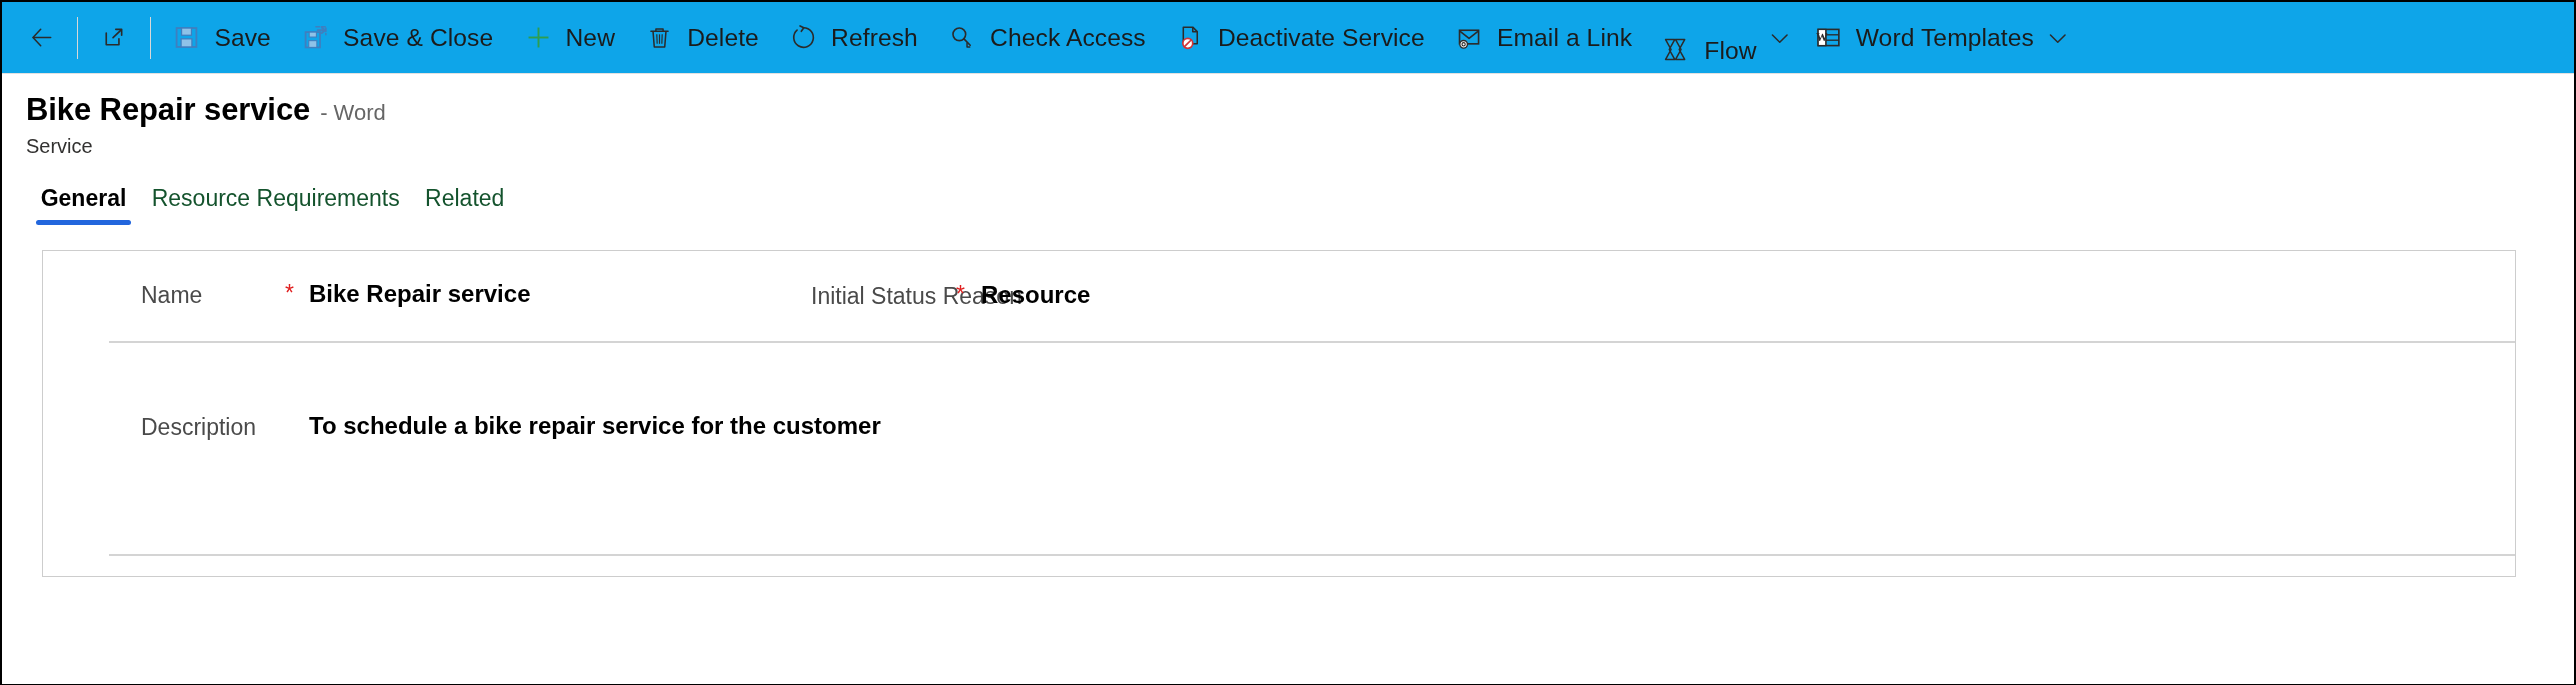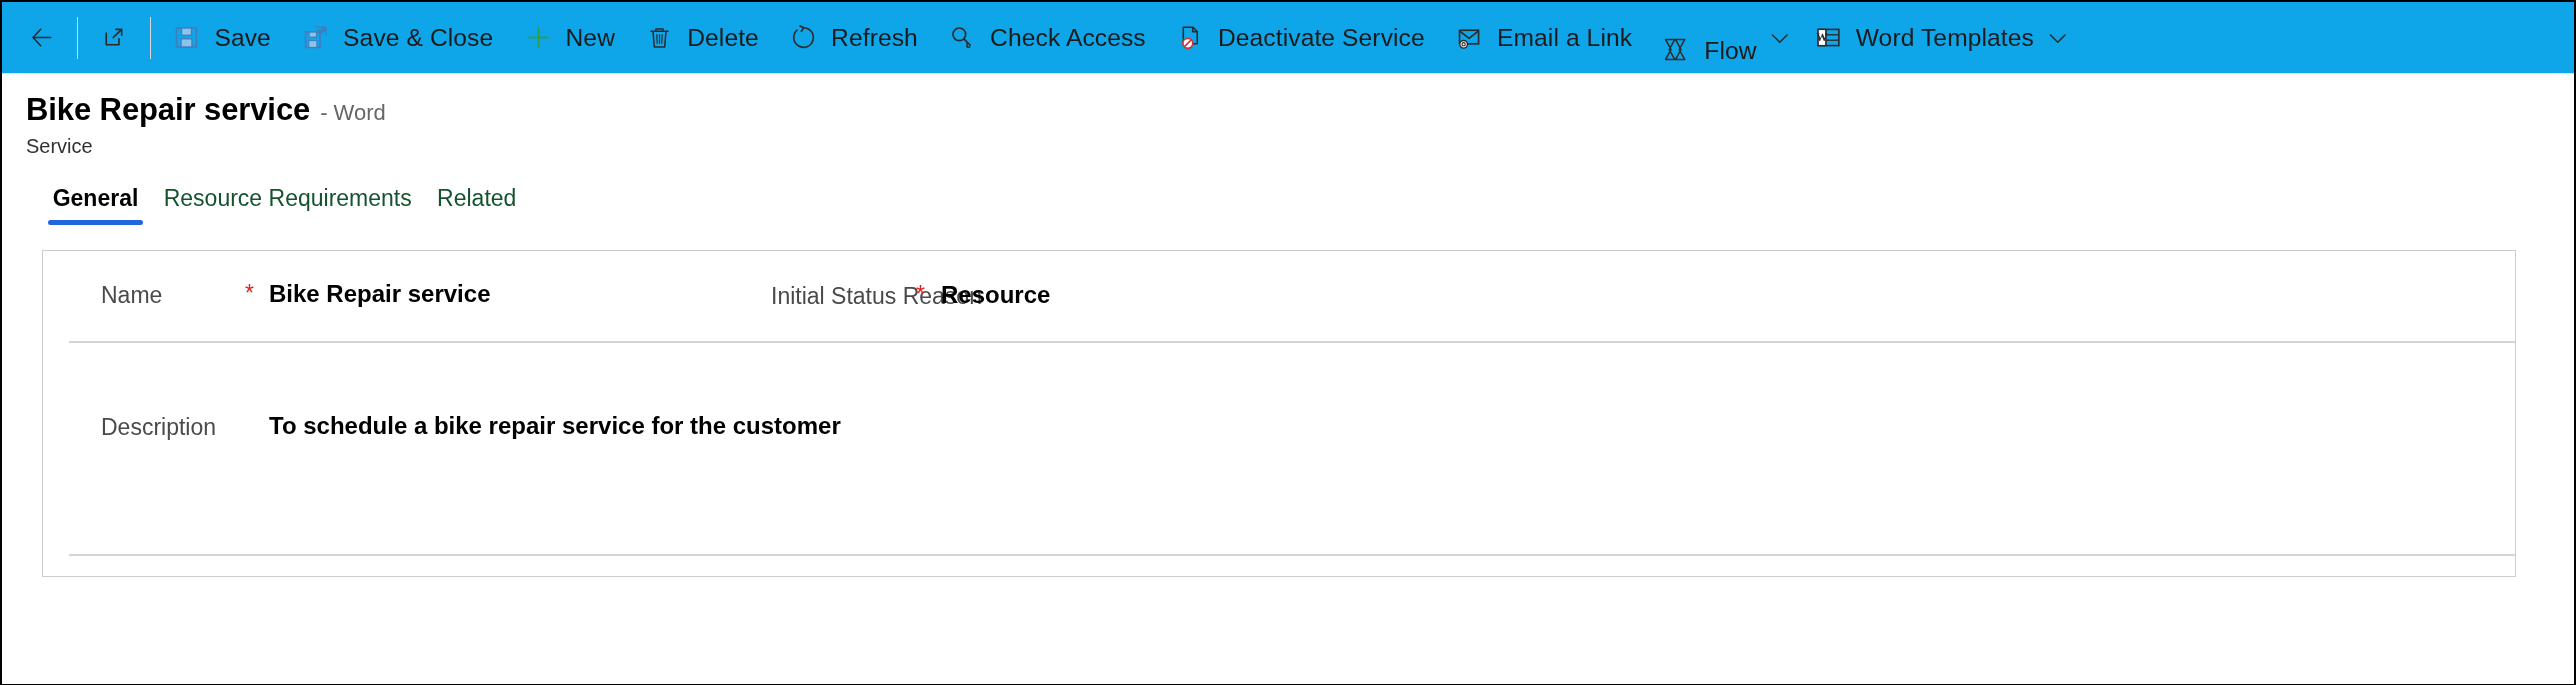--- a/index.html
+++ b/index.html
@@ -96,21 +96,21 @@
     font-size: 20px;
     color: #323130;
     margin-top: 7px;
   }
 
   
   .tabs {
     display: flex;
     align-items: flex-end;
     margin-top: 20px;
-    padding-left: 38px;
+    padding-left: 26px;
     height: 47px;
   }
   .tab {
     position: relative;
     font-size: 23px;
     color: #14532d;
     padding: 0 12.7px 12.7px 12.7px;
     cursor: pointer;
     white-space: nowrap;
   }
@@ -130,20 +130,21 @@
   }
 
   
   .card {
     position: relative;
     margin: 24.6px 58px 0 40px;
     border: 1.8px solid #cdcdcd;
     background: #ffffff;
     height: 327px;
     box-sizing: border-box;
+    padding-left: 40px;
   }
   .row {
     display: flex;
     align-items: flex-start;
     position: relative;
     box-sizing: border-box;
   }
   .row-name { height: 92px; }
   .row-desc { height: 173px; margin-top: 40px; }
   .row-tail { height: 57px; }

